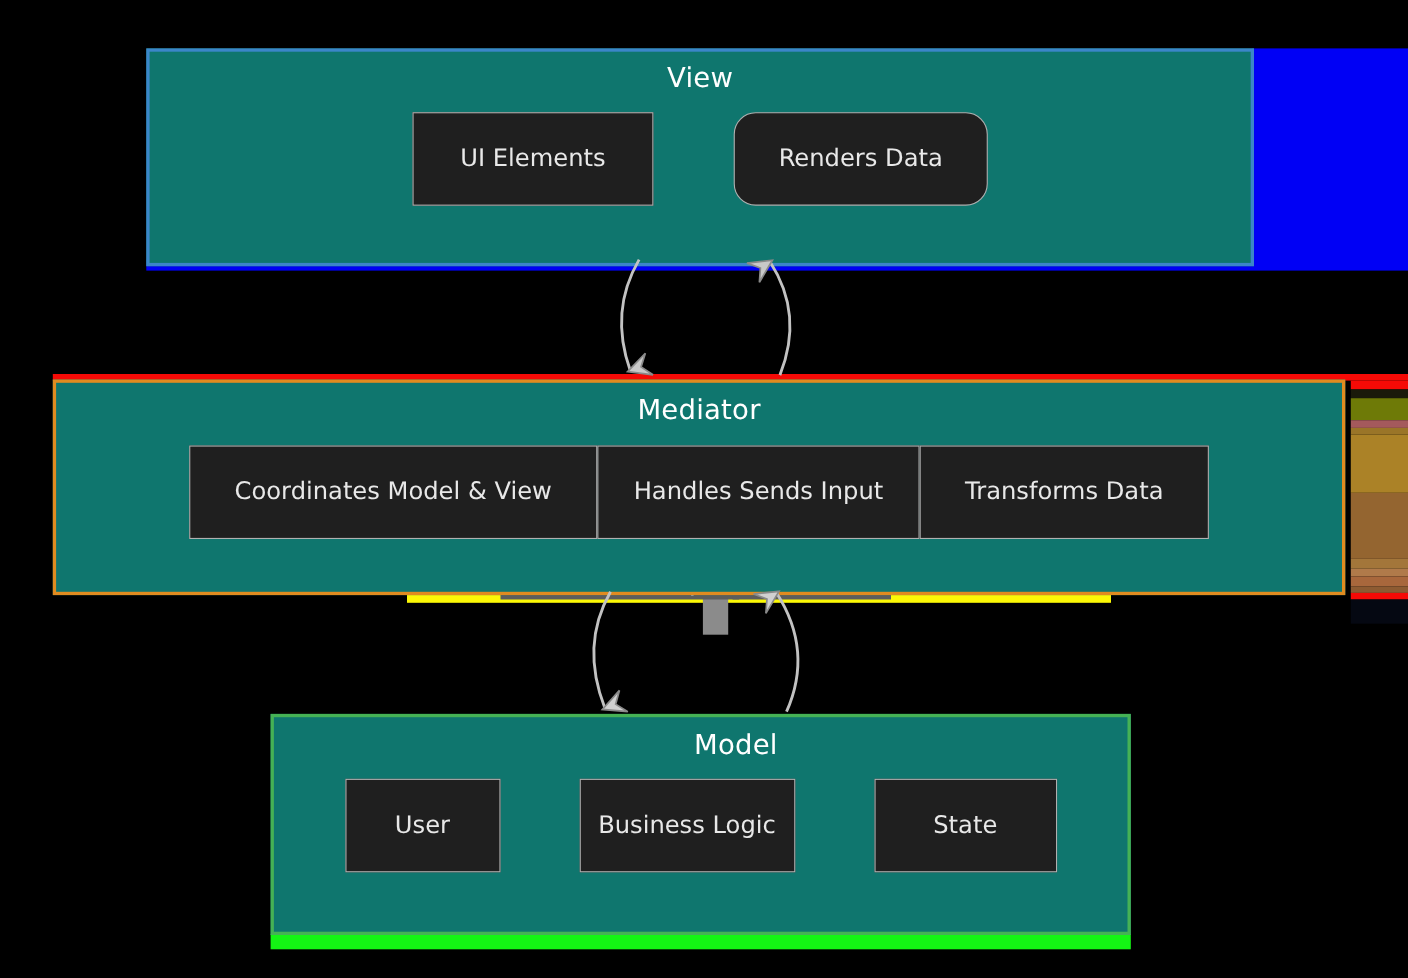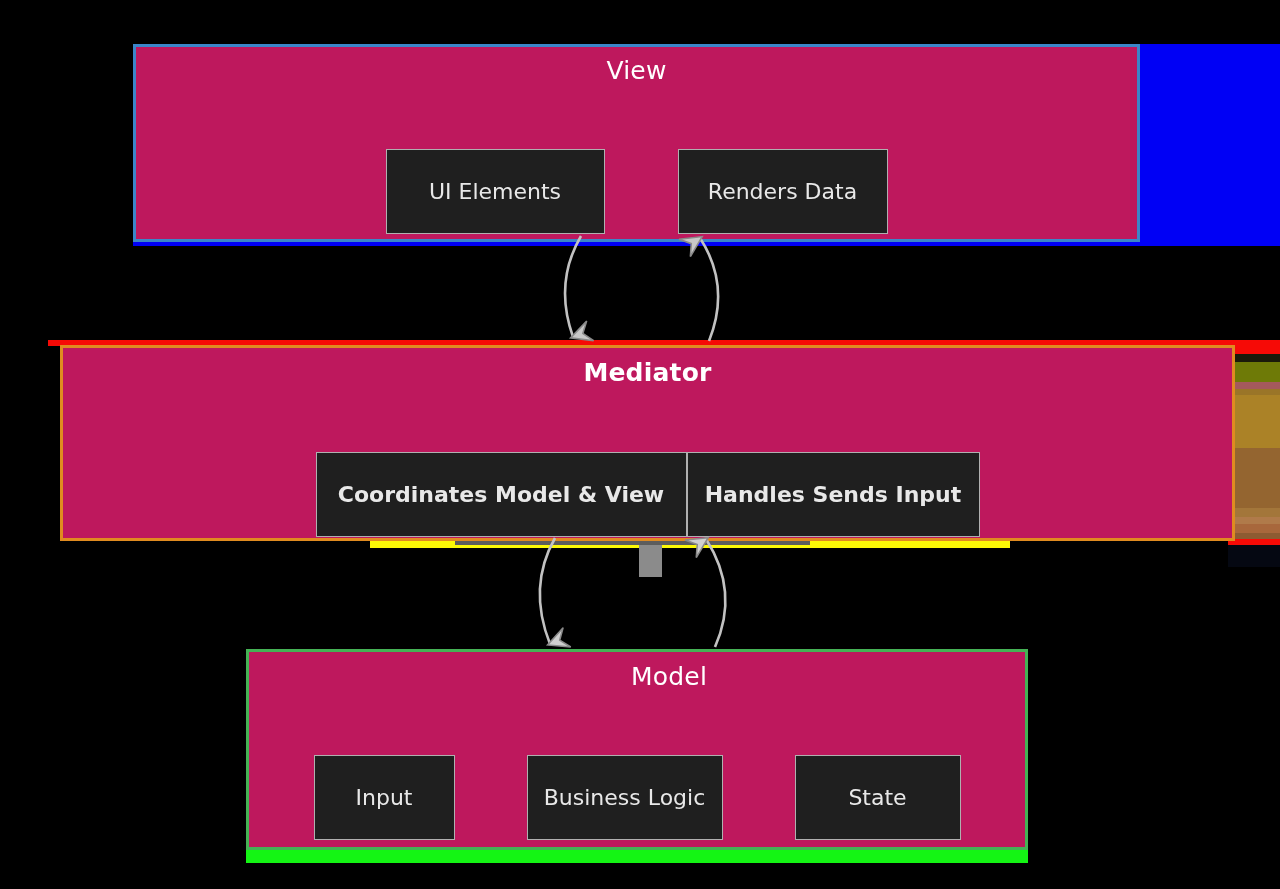--- a/index.html
+++ b/index.html
@@ -51,21 +51,21 @@
     width: 782px; height: 14px;
     background: #14f514;
   }
 
   
   .band { position: absolute; left: 1228px; width: 52px; }
 
   
   .layer {
     position: absolute;
-    background: #be185d;
+    background: #0f766e;
     box-sizing: border-box;
   }
   .layer-title {
     position: absolute;
     left: 0;
     width: 100%;
     text-align: center;
     color: #ffffff;
     font-size: 25px;
     letter-spacing: 0.2px;
@@ -83,50 +83,48 @@
     border: 1px solid #b0b0b0;
     background: #1f1f1f;
     color: #e8e8e8;
     font-size: 22px;
     display: flex;
     align-items: center;
     justify-content: center;
     height: 85px;
     padding: 0 28px;
     white-space: nowrap;
-    margin-top: 47px;
   }
 
   #view-layer {
     left: 133px; top: 44px;
     width: 1007px; height: 198px;
     border: 3px solid #3b86c9;
   }
   #mediator-layer {
-    left: 60px; top: 345px;
+    left: 48px; top: 345px;
     width: 1175px; height: 196px;
     border: 3px solid #e08b20;
-    font-weight: bold;
   }
   #model-layer {
     left: 246px; top: 649px;
     width: 782px; height: 201px;
     border: 3px solid #45b255;
   }
 
   #view-layer .layer-title { top: 9px; }
   #mediator-layer .layer-title { top: 10px; }
   #model-layer .layer-title { top: 10px; margin-left: 32px; }
 
   #view-layer .items { top: 55px; gap: 73px; }
   #mediator-layer .items { top: 57px; }
   #model-layer .items { top: 56px; gap: 72px; }
 
   #view-layer .items .item:nth-child(1) { width: 219px; }
-  #view-layer .items .item:nth-child(2) { width: 210px; }
+  #view-layer .items .item:nth-child(2) { width: 231px; border-radius: 20px; }
   #view-layer .items .item:nth-child(3) { width: 303px; }
 
   #mediator-layer .items .item:nth-child(1) { width: 371px; }
   #mediator-layer .items .item:nth-child(2) { width: 293px; }
   #mediator-layer .items .item:nth-child(3) { width: 263px; }
 
   #model-layer .items .item:nth-child(1) { width: 141px; }
   #model-layer .items .item:nth-child(2) { width: 196px; text-align: center; }
   #model-layer .items .item:nth-child(3) { width: 166px; }
 
@@ -213,20 +211,21 @@
     <div class="label-gap-bar" id="gap-bar-1"></div>
     <div class="edge-label" style="left:455px; top:277px;">Sends User Input</div>
     <div class="edge-label" style="left:666px; top:277px;">Updates UI</div>
   </div>
 
   <div class="layer" id="mediator-layer">
     <div class="layer-title">Mediator</div>
     <div class="items">
       <div class="item">Coordinates Model &amp; View</div>
       <div class="item">Handles Sends Input</div>
+      <div class="item">Transforms Data</div>
     </div>
   </div>
 
   <div class="connector" id="connector-mediator-model">
     <svg width="1280" height="118" viewBox="0 0 1280 118">
       <defs>
         <marker id="ah-down-2" markerWidth="11" markerHeight="11" refX="5" refY="8" orient="auto">
           <path d="M1,1 L5,9 L9,1 L5,4 Z" fill="#d0d0d0" stroke="#8a8a8a" stroke-width="0.6"></path>
         </marker>
         <marker id="ah-up-2" markerWidth="11" markerHeight="11" refX="5" refY="8" orient="auto">
@@ -237,19 +236,19 @@
       <path d="M555,3 C534,40 537,76 550,109" fill="none" stroke="#c2c2c2" stroke-width="2.6" marker-end="url(#ah-down-2)"></path>
 
       <path d="M715,112 C731,76 729,40 706,4" fill="none" stroke="#c2c2c2" stroke-width="2.6" marker-end="url(#ah-up-2)"></path>
     </svg>
 
   </div>
 
   <div class="layer" id="model-layer">
     <div class="layer-title">Model</div>
     <div class="items">
-      <div class="item">Input</div>
+      <div class="item">User</div>
       <div class="item">Business Logic</div>
       <div class="item">State</div>
     </div>
   </div>
 
 </div>
 
 </body></html>

